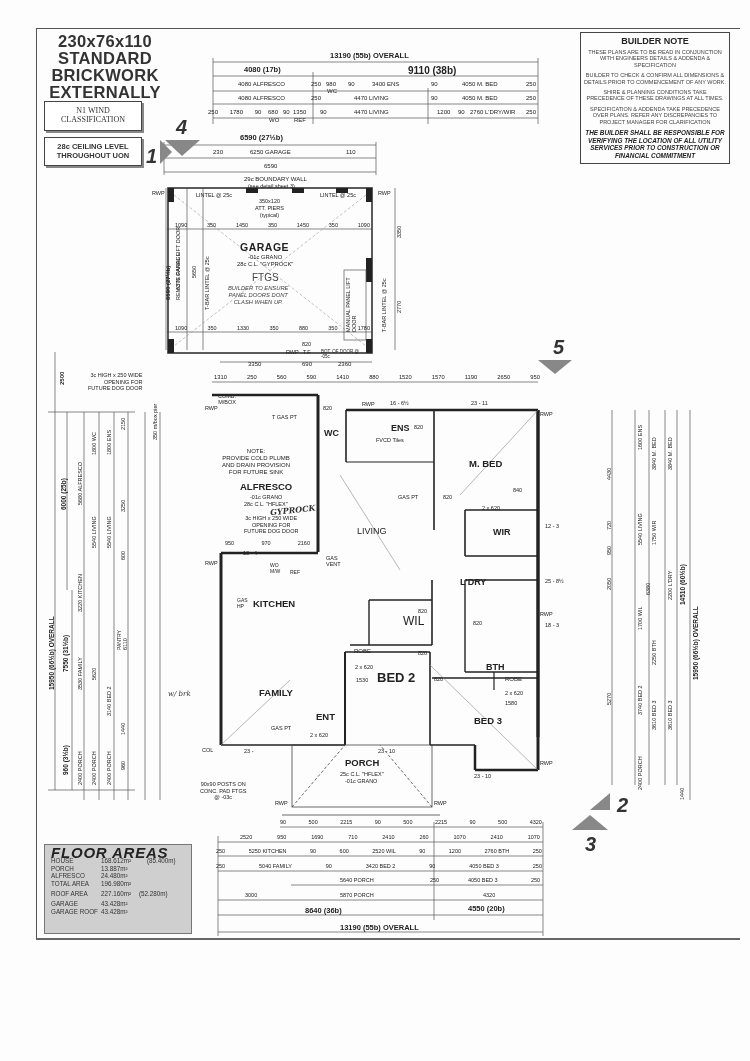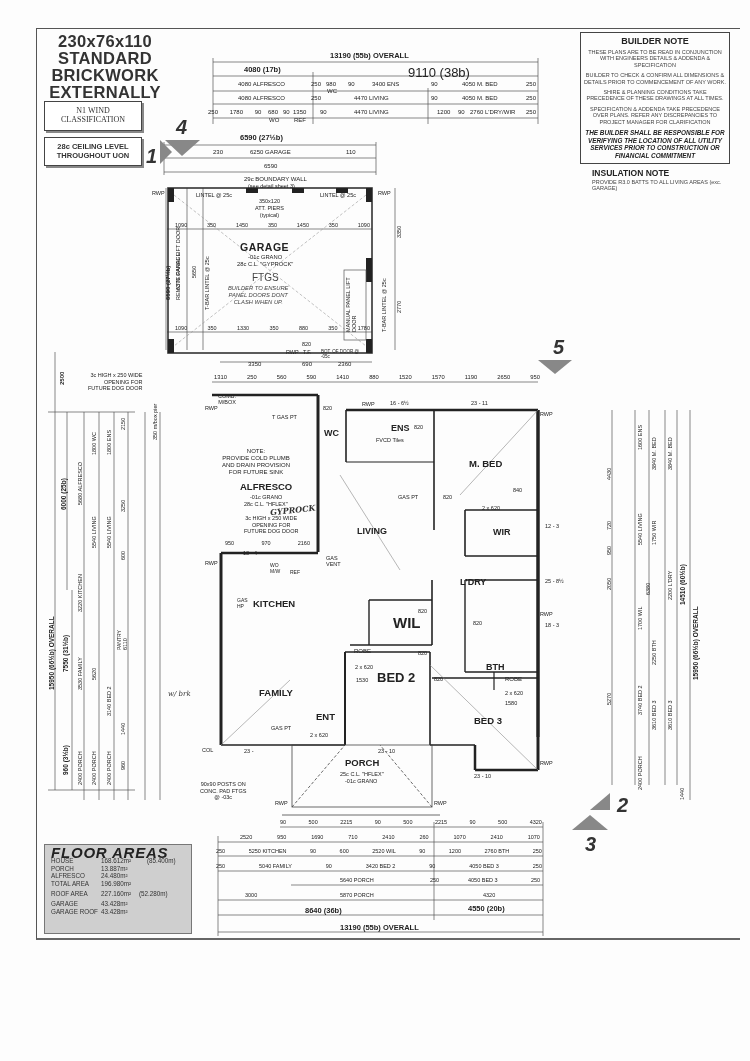--- a/index.html
+++ b/index.html
@@ -46,24 +46,20 @@
 </div>
 
 <div class="abs notes">
   <div class="bn">
     <h3>BUILDER NOTE</h3>
     <p>THESE PLANS ARE TO BE READ IN CONJUNCTION WITH ENGINEERS DETAILS &amp; ADDENDA &amp; SPECIFICATION</p>
     <p>BUILDER TO CHECK &amp; CONFIRM ALL DIMENSIONS &amp; DETAILS PRIOR TO COMMENCEMENT OF ANY WORK.</p>
     <p>SHIRE &amp; PLANNING CONDITIONS TAKE PRECEDENCE OF THESE DRAWINGS AT ALL TIMES.</p>
     <p>SPECIFICATION &amp; ADDENDA TAKE PRECEDENCE OVER PLANS. REFER ANY DISCREPANCIES TO PROJECT MANAGER FOR CLARIFICATION</p>
     <div class="strong">THE BUILDER SHALL BE RESPONSIBLE FOR VERIFYING THE LOCATION OF ALL UTILITY SERVICES PRIOR TO CONSTRUCTION OR FINANCIAL COMMITMENT</div>
-  </div>
-  <div class="lft">
-    <h4>INSULATION NOTE</h4>
-    <p>PROVIDE R3.0 BATTS TO ALL LIVING AREAS (exc. GARAGE)</p>
   </div>
 </div>
 
 <div class="abs floor">
   <h2>FLOOR AREAS</h2>
   <div class="row">
       <span class="k">HOUSE</span>
       <span style="width:46px">168.612m²</span>
       <span>(85.400m)</span>
     </div>
@@ -229,21 +225,21 @@
 </svg>
 
 <div class="abs" style="left:146px;top:145px;font-size:20px;font-weight:bold;font-style:italic;color:#333">1</div>
 <div class="abs" style="left:176px;top:116px;font-size:20px;font-weight:bold;font-style:italic;color:#333">4</div>
 <div class="abs" style="left:553px;top:336px;font-size:20px;font-weight:bold;font-style:italic;color:#333">5</div>
 <div class="abs" style="left:617px;top:794px;font-size:20px;font-weight:bold;font-style:italic;color:#333">2</div>
 <div class="abs" style="left:585px;top:833px;font-size:20px;font-weight:bold;font-style:italic;color:#333">3</div>
 
 <div class="abs" style="left:330px;top:51px;font-size:7.5px;font-weight:bold">13190 (55b) OVERALL</div>
 <div class="abs" style="left:244px;top:65px;font-size:7.5px;font-weight:bold">4080 (17b)</div>
-<div class="abs" style="left:408px;top:65px;font-size:13px;font-weight:normal">9110 (38b)</div>
+<div class="abs" style="left:408px;top:65px;font-size:10px;font-weight:bold">9110 (38b)</div>
 <div class="abs" style="left:238px;top:81px;font-size:6px">4080 ALFRESCO</div>
 <div class="abs" style="left:311px;top:81px;font-size:6px">250</div>
 <div class="abs" style="left:326px;top:81px;font-size:6px">980</div>
 <div class="abs" style="left:327px;top:88px;font-size:6px">WC</div>
 <div class="abs" style="left:348px;top:81px;font-size:6px">90</div>
 <div class="abs" style="left:372px;top:81px;font-size:6px">3400 ENS</div>
 <div class="abs" style="left:431px;top:81px;font-size:6px">90</div>
 <div class="abs" style="left:462px;top:81px;font-size:6px">4050 M. BED</div>
 <div class="abs" style="left:526px;top:81px;font-size:6px">250</div>
 <div class="abs" style="left:238px;top:95px;font-size:6px">4080 ALFRESCO</div>
@@ -372,21 +368,21 @@
 <div class="abs" style="left:270px;top:505px;font-size:8px;font-family:'DejaVu Serif',serif;font-style:italic;font-weight:bold;color:#333;transform:rotate(-6deg)">GYPROCK</div>
 <div class="abs" style="left:244px;top:515px;font-size:5.5px;text-align:center;line-height:6.5px">
   <div>3c HIGH x 250 WIDE</div>
   <div>OPENING FOR</div>
   <div>FUTURE DOG DOOR</div>
 </div>
 <div class="abs" style="left:398px;top:494px;font-size:5.5px">GAS PT</div>
 <div class="abs" style="left:443px;top:494px;font-size:5.5px">820</div>
 <div class="abs" style="left:513px;top:487px;font-size:5.5px">840</div>
 <div class="abs" style="left:482px;top:505px;font-size:5.5px">2 x 620</div>
-<div class="abs" style="left:357px;top:526px;font-size:9px;font-weight:bold">LIVING</div>
+<div class="abs" style="left:357px;top:526px;font-size:9px;font-weight:normal">LIVING</div>
 <div class="abs" style="left:493px;top:527px;font-size:9px;font-weight:bold">WIR</div>
 <div class="abs" style="left:545px;top:523px;font-size:5.5px">12 - 3</div>
 <div class="abs" style="left:225px;top:540px;font-size:5.5px;width:85px;display:flex;justify-content:space-between">
 
   <span>950</span>
     <span>970</span>
     <span>2160</span>
 </div>
 <div class="abs" style="left:243px;top:550px;font-size:5.5px">13 - 4</div>
 <div class="abs" style="left:326px;top:555px;font-size:5.5px;line-height:6px">
@@ -403,21 +399,21 @@
 <div class="abs" style="left:545px;top:578px;font-size:5.5px">25 - 8½</div>
 <div class="abs" style="left:520px;top:597px;font-size:5.5px"></div>
 <div class="abs" style="left:253px;top:598px;font-size:9.5px;font-weight:bold">KITCHEN</div>
 <div class="abs" style="left:237px;top:598px;font-size:5px;line-height:5.5px">
   <div>GAS</div>
   <div>HP</div>
 </div>
 <div class="abs" style="left:418px;top:608px;font-size:5.5px">820</div>
 <div class="abs" style="left:540px;top:611px;font-size:5.5px">RWP</div>
 <div class="abs" style="left:545px;top:622px;font-size:5.5px">18 - 3</div>
-<div class="abs" style="left:393px;top:614px;font-size:15px;font-weight:bold">WIL</div>
+<div class="abs" style="left:403px;top:614px;font-size:12px;font-weight:normal">WIL</div>
 <div class="abs" style="left:473px;top:620px;font-size:5.5px">820</div>
 <div class="abs" style="left:486px;top:662px;font-size:9px;font-weight:bold">BTH</div>
 <div class="abs" style="left:354px;top:648px;font-size:6px">ROBE</div>
 <div class="abs" style="left:418px;top:650px;font-size:5.5px">820</div>
 <div class="abs" style="left:355px;top:664px;font-size:5.5px">2 x 620</div>
 <div class="abs" style="left:356px;top:677px;font-size:5.5px">1530</div>
 <div class="abs" style="left:434px;top:676px;font-size:5.5px">820</div>
 <div class="abs" style="left:505px;top:676px;font-size:6px">ROBE</div>
 <div class="abs" style="left:505px;top:690px;font-size:5.5px">2 x 620</div>
 <div class="abs" style="left:505px;top:700px;font-size:5.5px">1580</div>

